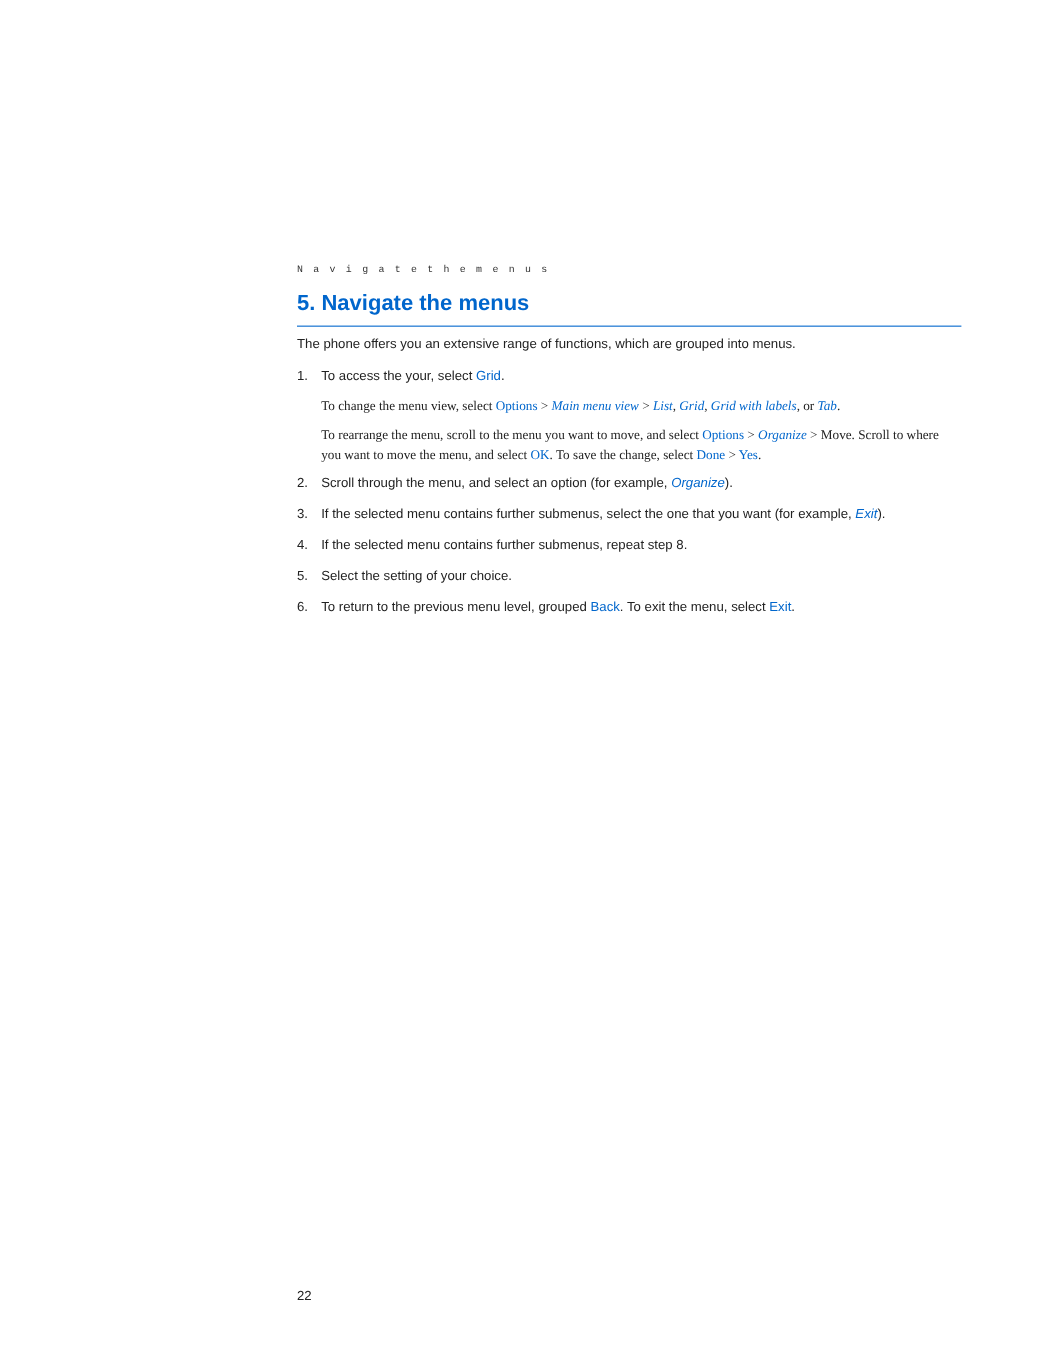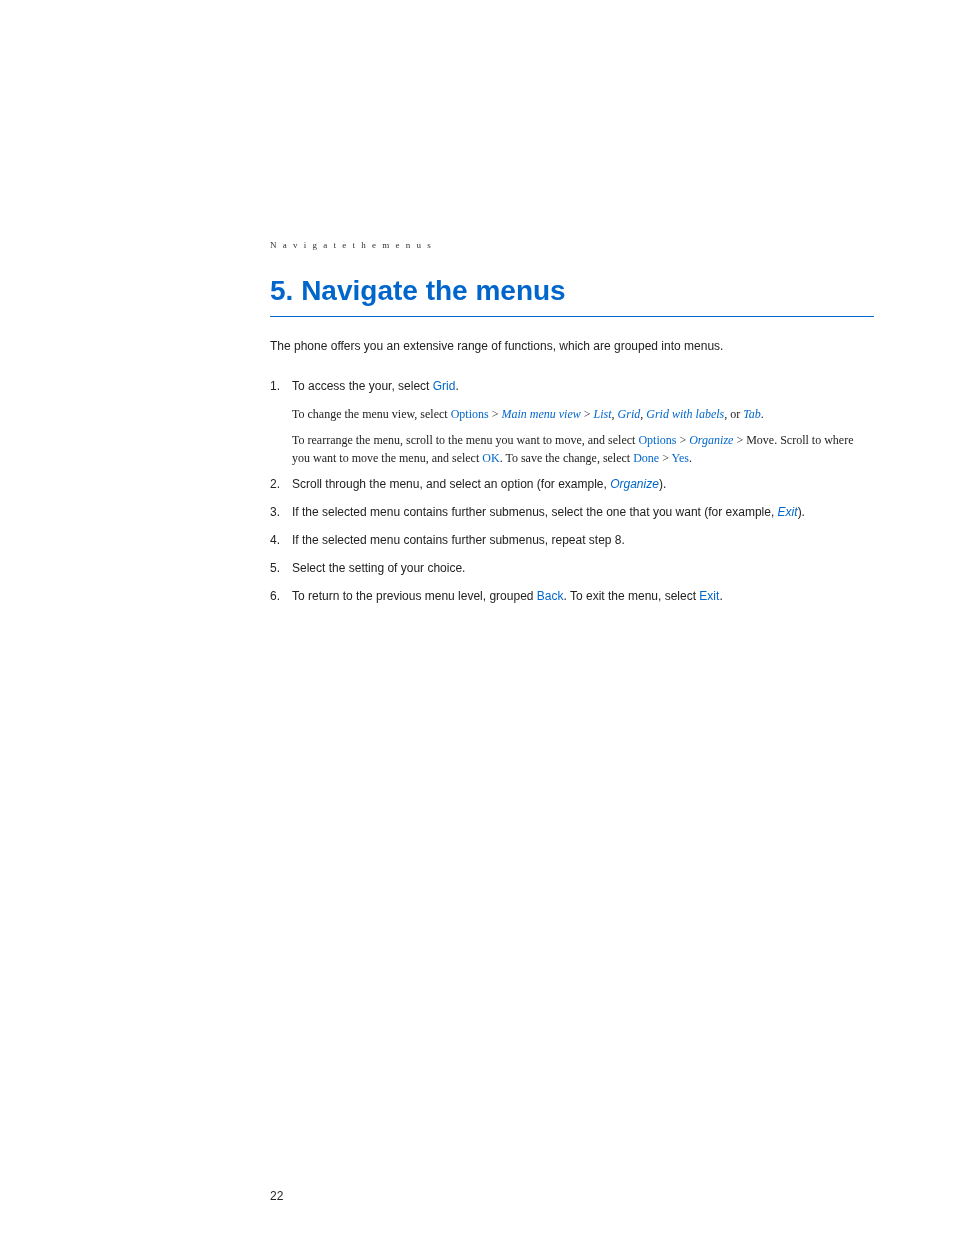--- a/index.html
+++ b/index.html
@@ -27,42 +27,42 @@
     .content-area {
       margin-left: 270px;
       margin-right: 80px;
       padding-top: 240px;
     }
 
     .breadcrumb-text {
       font-size: 9px;
       letter-spacing: 2px;
       color: #333333;
-      font-family: Liberation Serif, serif;
-      margin-bottom: 24px;
+      font-family: Liberation Mono, monospace;
+      margin-bottom: 14px;
       text-transform: none;
     }
 
     .chapter-title {
-      font-size: 28px;
+      font-size: 20px;
       font-weight: bold;
       color: #0066cc;
       font-family: Arial, Helvetica, sans-serif;
-      margin-bottom: 20px;
+      margin-bottom: 6px;
       padding-bottom: 8px;
       border-bottom: 1px solid #0066cc;
       line-height: 1.2;
     }
 
     .intro-text {
       font-size: 12px;
       color: #222222;
       font-family: Arial, Helvetica, sans-serif;
       line-height: 1.5;
-      margin-bottom: 22px;
+      margin-bottom: 11px;
     }
 
     .numbered-list {
       list-style: none;
       padding: 0;
       margin: 0;
     }
 
     .numbered-list > li {
       font-size: 12px;
@@ -100,21 +100,21 @@
     }
 
     .link-italic-blue {
       color: #0066cc;
       font-style: italic;
       text-decoration: none;
     }
 
     .page-number {
       position: absolute;
-      bottom: 32px;
+      bottom: 50px;
       left: 270px;
       font-size: 12px;
       color: #222222;
       font-family: Arial, Helvetica, sans-serif;
     }
   </style>
 </head>
 <body>
 
 <div class="page-container">

